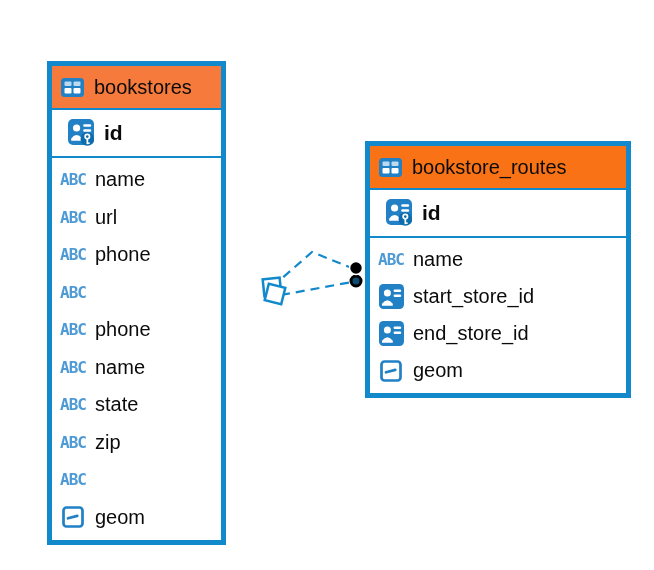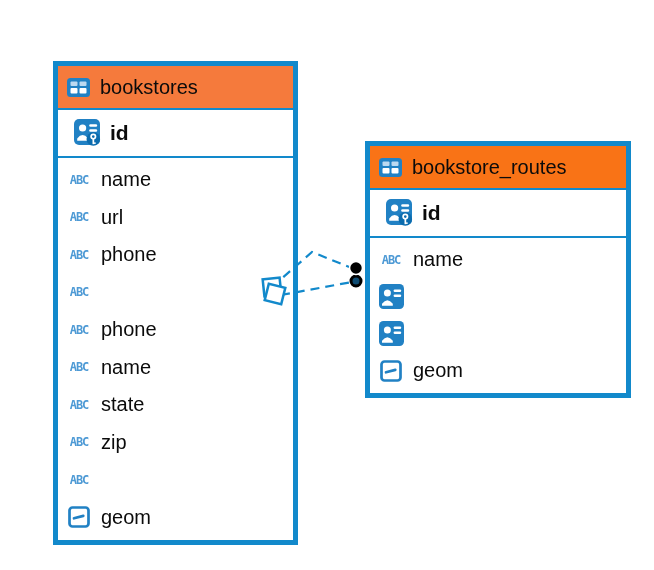--- a/index.html
+++ b/index.html
@@ -4,21 +4,21 @@
 <style>
   html,body { margin:0; padding:0; background:#ffffff; }
   body { width:654px; height:570px; font-family:"Liberation Sans", sans-serif; }
   .canvas { position:relative; width:654px; height:570px; background:#ffffff; overflow:hidden; }
 
   .table {
     position:absolute; background:#ffffff;
     border:5px solid #1289cb; box-sizing:border-box;
     display:flex; flex-direction:column;
   }
-  .table-left  { left:53px;  top:61px;  width:245px; height:484px; }
+  .table-left  { left:47px;  top:61px;  width:179px; height:484px; }
   .table-right { left:365px; top:141px; width:266px; height:257px; }
 
   .thead {
     flex:0 0 42px; display:flex; align-items:center; gap:8px;
     padding:0 6px; border-bottom:2.5px solid #1289cb;
     font-size:20px; color:#0b0b0b; white-space:nowrap;
   }
   .thead-orange { background:#f57a3c; }
   .thead-gray   { background:#f97316; }
 
@@ -33,21 +33,21 @@
     flex:1; display:flex; align-items:center; gap:8px;
     padding:0 7px; font-size:20px; color:#0b0b0b; white-space:nowrap;
   }
 
   .icon-cell {
     flex:0 0 28px; width:28px; display:flex;
     align-items:center; justify-content:center;
   }
   .abc {
     color:#4e9ad5; font-family:"DejaVu Sans Mono", monospace;
-    font-weight:bold; font-size:12px; letter-spacing:-1px;
+    font-weight:bold; font-size:16px; letter-spacing:-1px;
   }
 
   .connector { position:absolute; left:0; top:0; pointer-events:none; }
 </style>
 </head>
 <body>
 
 <div class="canvas">
 
   <div class="table table-left">
@@ -167,31 +167,33 @@
       <div class="row">
         <span class="icon-cell">
           <svg width="25" height="25" viewBox="0 0 25 25">
             <rect width="25" height="25" rx="4.5" fill="#2181c4"></rect>
             <circle cx="8.4" cy="9" r="3.5" fill="#ffffff"></circle>
             <path d="M3 19.8 q5.4 -7 10.8 0 l0 2 -10.8 0 z" fill="#ffffff"></path>
             <rect x="14.6" y="5.4" width="7.6" height="2.5" rx="1.2" fill="#ffffff"></rect>
             <rect x="14.6" y="10.4" width="7.6" height="2.5" rx="1.2" fill="#ffffff"></rect>
           </svg>
         </span>
+        <span>start_store_id</span>
       </div>
       <div class="row">
         <span class="icon-cell">
           <svg width="25" height="25" viewBox="0 0 25 25">
             <rect width="25" height="25" rx="4.5" fill="#2181c4"></rect>
             <circle cx="8.4" cy="9" r="3.5" fill="#ffffff"></circle>
             <path d="M3 19.8 q5.4 -7 10.8 0 l0 2 -10.8 0 z" fill="#ffffff"></path>
             <rect x="14.6" y="5.4" width="7.6" height="2.5" rx="1.2" fill="#ffffff"></rect>
             <rect x="14.6" y="10.4" width="7.6" height="2.5" rx="1.2" fill="#ffffff"></rect>
           </svg>
         </span>
+        <span>end_store_id</span>
       </div>
       <div class="row">
         <span class="icon-cell">
           <svg width="22" height="22" viewBox="0 0 22 22">
             <rect x="1.5" y="1.5" width="19" height="19" rx="3" fill="#ffffff" stroke="#2181c4" stroke-width="2.7"></rect>
             <line x1="6" y1="12.3" x2="15.3" y2="9.9" stroke="#2181c4" stroke-width="2.7" stroke-linecap="round"></line>
           </svg>
         </span>
         <span>geom</span>
       </div>

